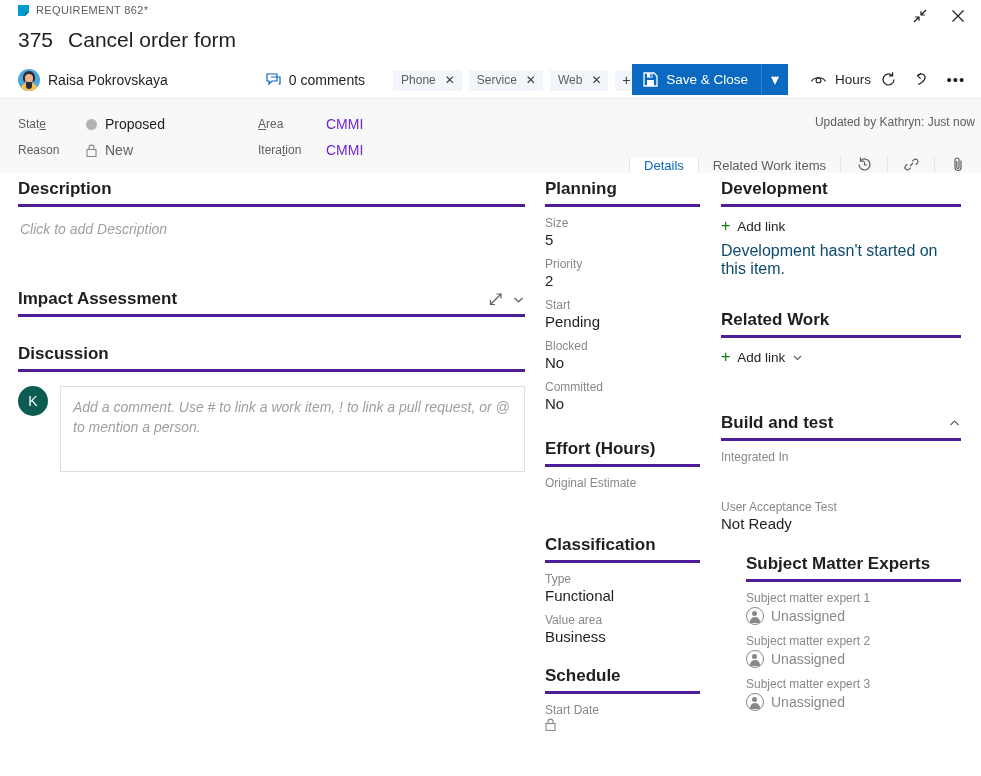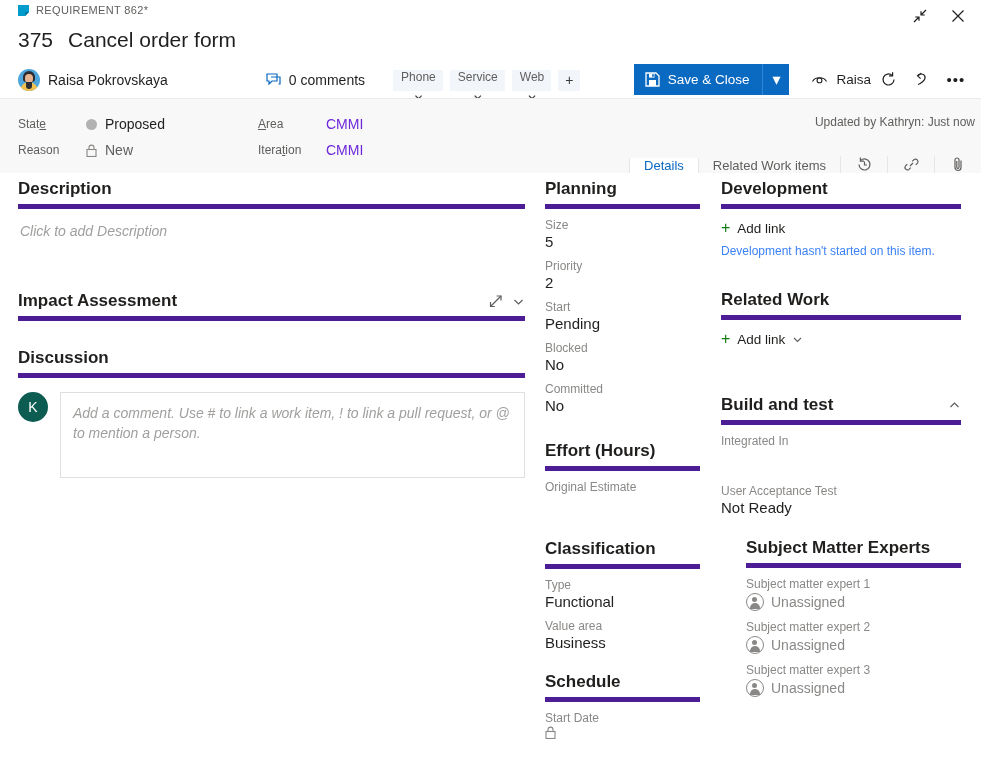--- a/index.html
+++ b/index.html
@@ -71,21 +71,21 @@
   .comments-link {
     display: flex; align-items: center; gap: 7px;
     margin-left: 98px; cursor: pointer;
   }
   .comments-count { font-size: 14px; color: #201f1e; }
 
   .tags { display: flex; align-items: center; gap: 7px; margin-left: 28px; }
   .tag {
     display: inline-flex; align-items: center; gap: 9px;
     background: #f2f6fa; height: 21px; padding: 0 7px 0 8px;
-    font-size: 12px; color: #605e5c; cursor: pointer; flex-direction: column;
+    font-size: 12px; color: #605e5c; cursor: pointer;
   }
   .tag .tag-x { color: #3b3a39; font-size: 12px; line-height: 1; }
   .tag-add {
     display: inline-flex; align-items: center; justify-content: center;
     width: 22px; height: 21px; background: #f2f6fa;
     color: #3b3a39; font-size: 14px; cursor: pointer;
   }
 
   .toolbar {
     position: absolute; right: 8px; top: 64px;
@@ -164,21 +164,21 @@
 
   .col-left { position: absolute; left: 18px; top: 6px; width: 507px; }
   .col-mid { position: absolute; left: 545px; top: 6px; width: 155px; }
   .col-right { position: absolute; left: 721px; top: 6px; width: 240px; }
 
   .section-head {
     display: flex; align-items: center; justify-content: space-between;
     font-size: 17px; color: #201f1e; font-weight: 600;
     padding-bottom: 5px;
   }
-  .section-rule { border-bottom: 5px solid #4c1d95; text-align: center; }
+  .section-rule { border-bottom: 3px solid #4c1d95; text-align: center; }
   .section-head-icons { display: flex; align-items: center; gap: 9px; color: #605e5c; }
 
   .placeholder-text {
     font-size: 14px; color: #a19f9d; font-style: italic;
     padding: 14px 2px 0 2px;
   }
 
   .discussion-box { display: flex; gap: 12px; margin-top: 14px; }
   .avatar-initial {
     width: 30px; height: 30px; border-radius: 50%;
@@ -200,21 +200,21 @@
 
   .sec-block { margin-top: 22px; }
   .sec-block.first { margin-top: 0; }
 
   .add-link {
     display: flex; align-items: center; gap: 7px;
     font-size: 13.5px; color: #201f1e; margin-top: 11px; cursor: pointer;
   }
   .add-link .plus { color: #107c10; font-size: 16px; line-height: 1; }
   .add-link .chev { color: #605e5c; font-size: 10px; }
-  .dev-note { font-size: 12px; color: #3b82f6; margin-top: 8px; }
+  .dev-note { font-size: 16px; color: #0c4a6e; margin-top: 8px; }
 
   .sme-row { display: flex; align-items: center; gap: 7px; margin-top: 2px; }
   .sme-avatar {
     width: 18px; height: 18px; border-radius: 50%;
     border: 1.5px solid #8a8886; position: relative; flex: none;
   }
   .sme-avatar::before {
     content: ""; position: absolute; left: 5px; top: 2.5px;
     width: 5px; height: 5px; border-radius: 50%; background: #8a8886;
   }
@@ -306,21 +306,21 @@
         <span class="caret">▾</span>
       </div>
 
       <div class="follow-btn">
         <span>
           <svg width="17" height="12" viewBox="0 0 17 12">
             <path d="M1.5 7.5 C4 2.5 13 2.5 15.5 7.5" fill="none" stroke="#201f1e" stroke-width="1.1"></path>
             <circle cx="8.5" cy="6.4" r="2.4" fill="none" stroke="#201f1e" stroke-width="1.1"></circle>
           </svg>
         </span>
-        <span>Raisa</span>
+        <span>Hours</span>
       </div>
 
       <div class="tb-icon">
         <svg width="17" height="17" viewBox="0 0 17 17">
           <path d="M14 8.5 A5.5 5.5 0 1 1 12.2 4.4" fill="none" stroke="#201f1e" stroke-width="1.2"></path>
           <path d="M12.6 1.2 L12.6 4.9 L9 4.9" fill="none" stroke="#201f1e" stroke-width="1.2"></path>
         </svg>
       </div>
 
       <div class="tb-icon">

